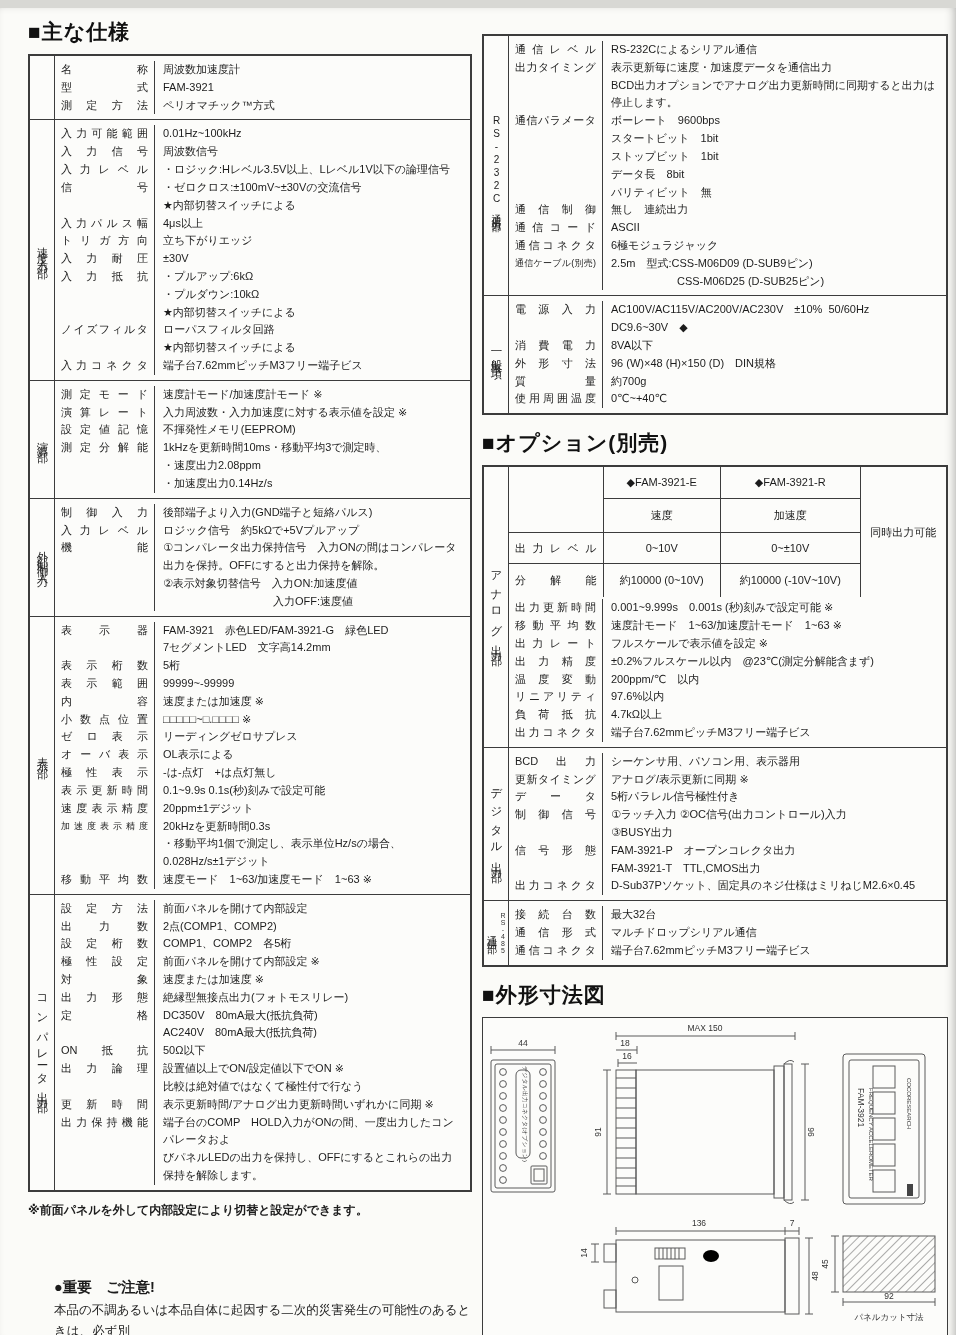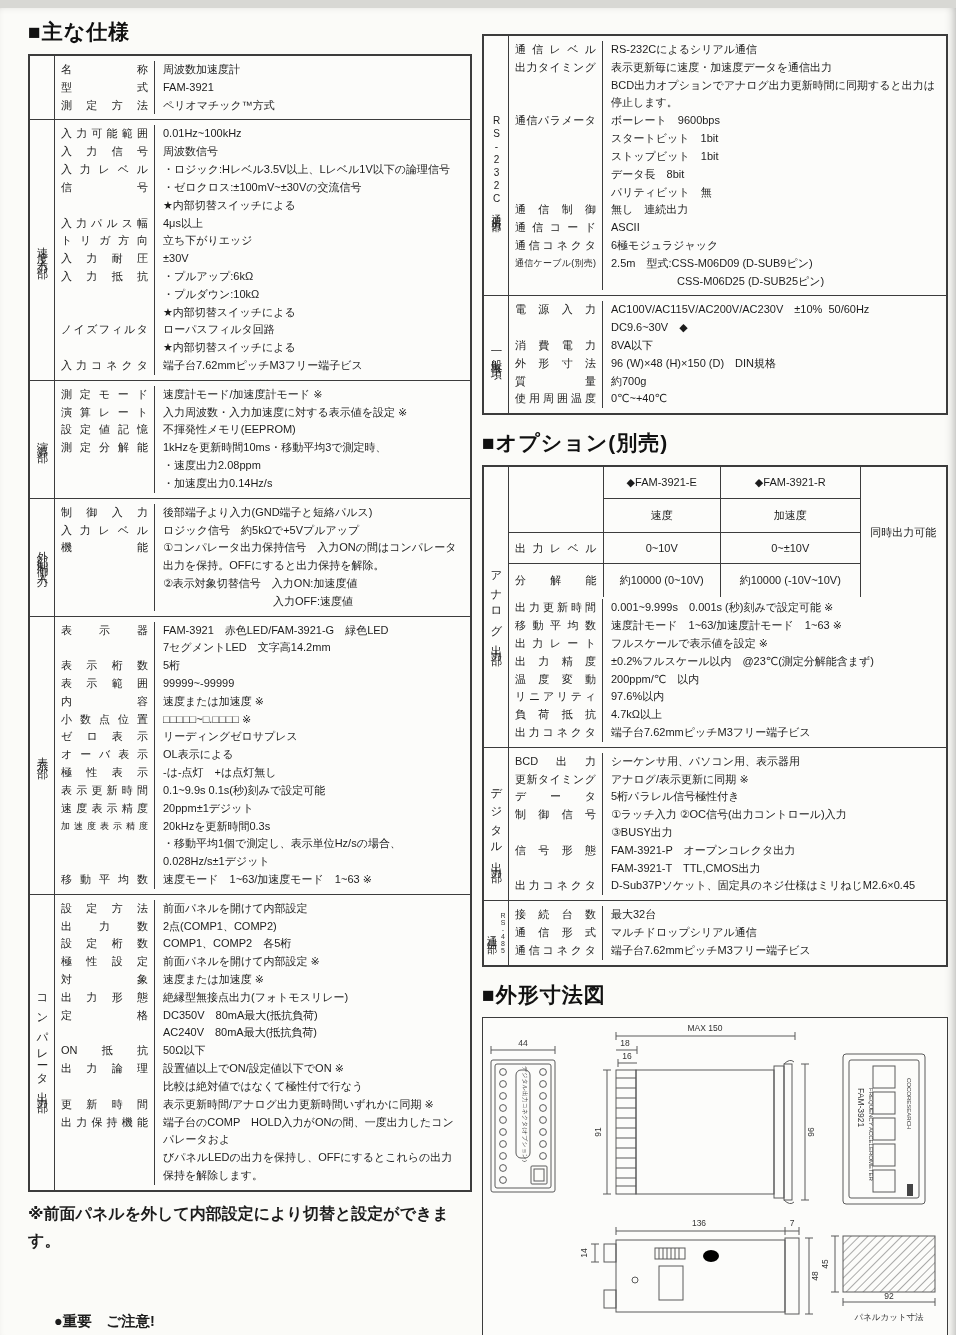--- a/index.html
+++ b/index.html
@@ -26,21 +26,21 @@
   .sec-label.two .sub  { writing-mode:vertical-rl; text-orientation:upright; font-size:7px; letter-spacing:0; color:#333; }
   .sec-rows { flex:1; padding:5px 0; display:flex; flex-direction:column; }
   .row { display:flex; }
   .rl { width:100px; flex:0 0 100px; padding:0 6px; border-right:1.5px solid #3c3c3c;
         font-size:11px; line-height:1.62; text-align:justify; text-align-last:justify; color:#222; }
   .col-right .rl { width:94px; flex:0 0 94px; }
   .rl.small { font-size:9px; line-height:1.98; }
   .rv { flex:1; padding:0 8px; font-size:11px; line-height:1.62; }
   .rv div { white-space:pre-wrap; }
 
-  .notes { margin-top:8px; font-size:16px; font-weight:600; line-height:1.7; }
+  .notes { margin-top:8px; font-size:12px; font-weight:600; line-height:1.7; }
   .notice { margin-top:58px; padding-left:26px; }
   .notice-title { font-size:14.5px; font-weight:bold; margin-bottom:3px; }
   .notice-line { font-family:"Liberation Serif","DejaVu Serif",serif; font-size:12.5px; line-height:1.65; }
 
   .col-right .spec-table.comm { margin-top:26px; }
   .opt-h1 { margin-top:14px; }
 
   
   .amx { border-collapse:collapse; border-style:hidden; width:100%; margin:-5px 0 2px 0; }
   .amx td { border:1.2px solid #3c3c3c; font-size:11px; text-align:center; padding:9px 3px; }

